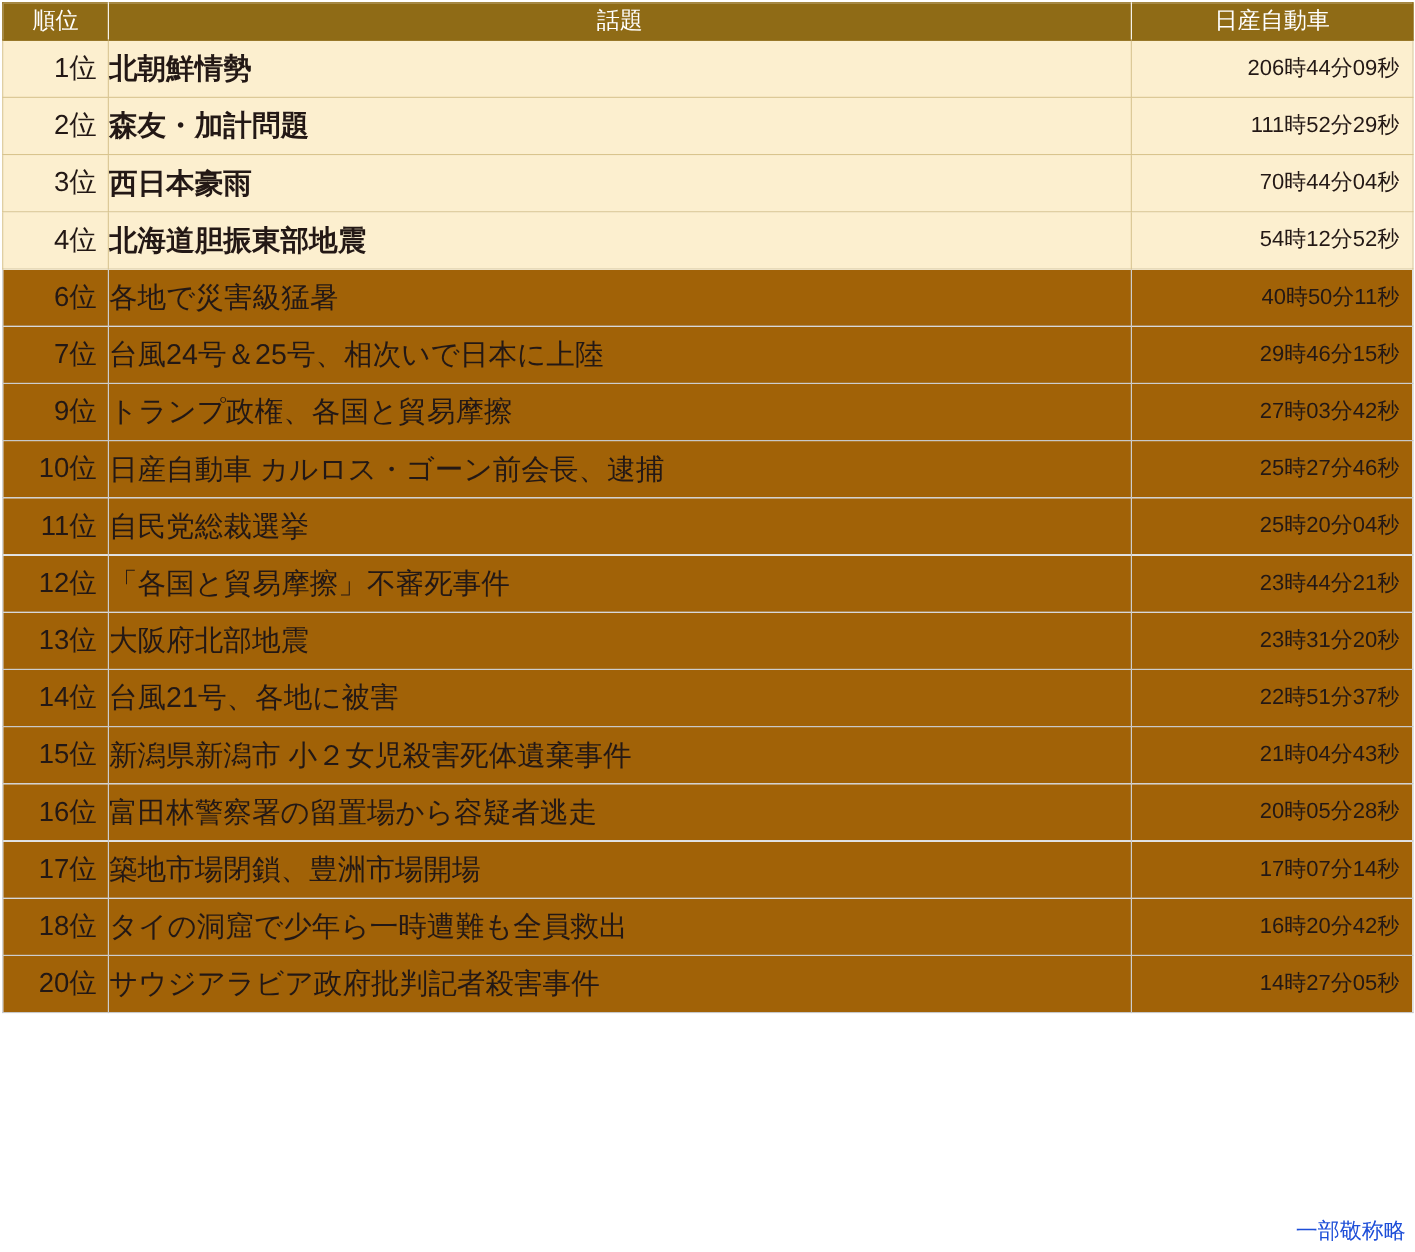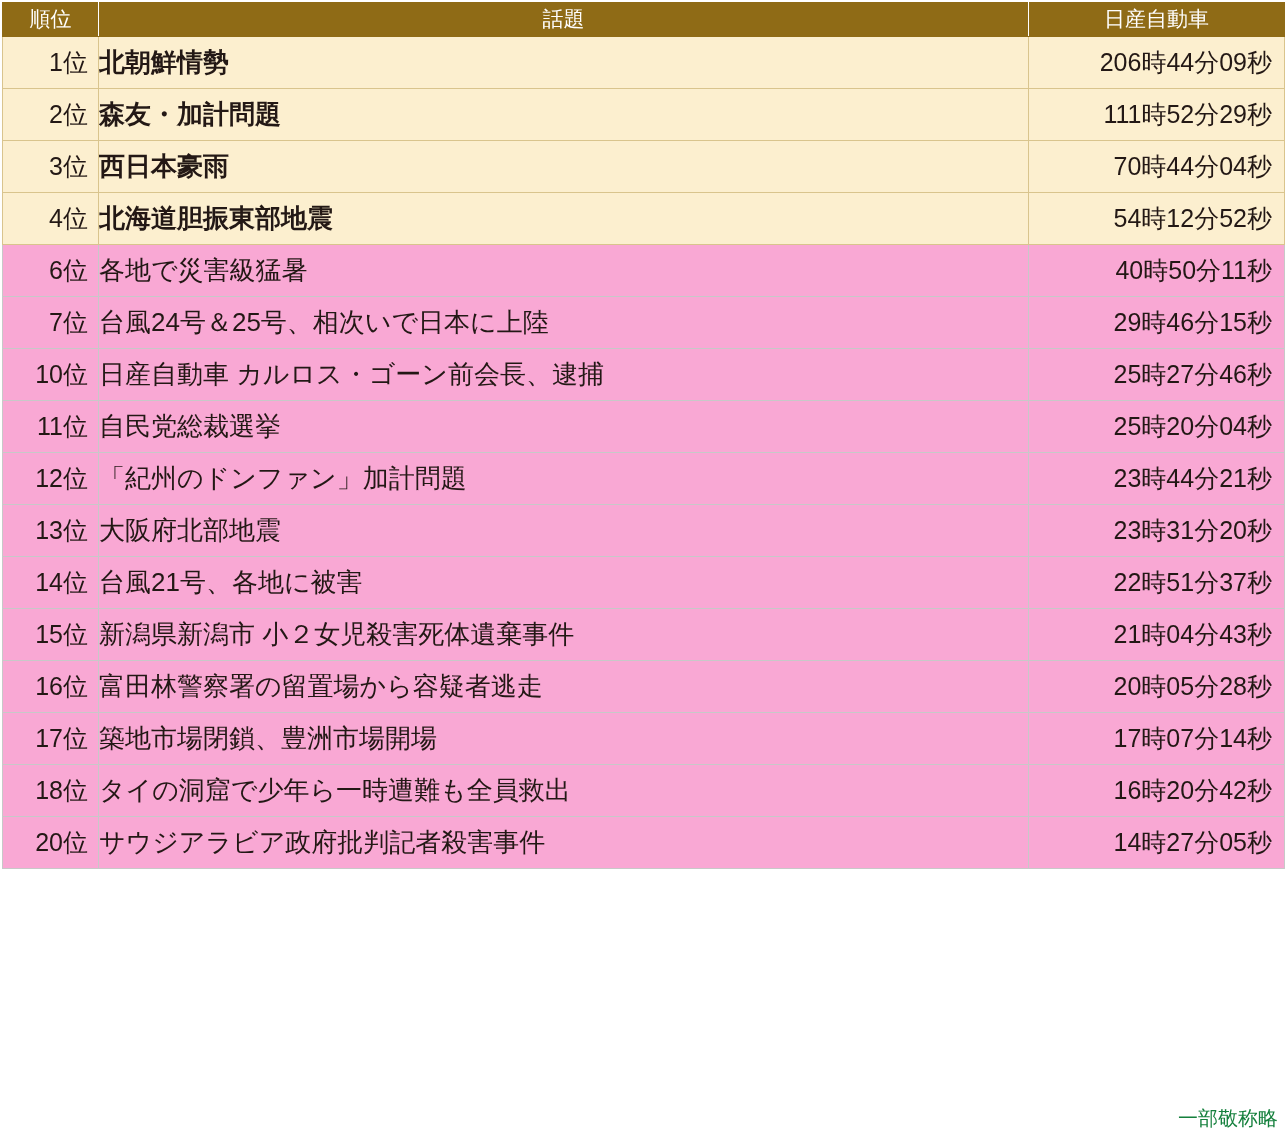--- a/index.html
+++ b/index.html
@@ -60,39 +60,39 @@
     padding-right: 10px;
     font-size: 25px;
   }
   tbody td.topic {
     text-align: left;
     padding-left: 0;
   }
   tbody td.time {
     text-align: right;
     padding-right: 12px;
-    font-size: 25px;
+    font-size: 20px;
   }
   tbody tr.top5 td {
     background: #fcefcf;
     border-color: #d9c48d;
     margin-top: 48px;
   }
   tbody tr.top5 td.topic {
     font-weight: bold;
   }
   tbody tr.normal td {
-    background: #f9a8d4;
+    background: #a16207;
   }
   .footnote {
     position: absolute;
     right: 8px;
     bottom: 8px;
     font-size: 20px;
-    color: #15803d;
+    color: #1d4ed8;
   }
 </style>
 </head>
 <body>
 
 <div class="wrap">
 
   <table class="ranking">
     <colgroup>
       <col class="c-rank">
@@ -131,32 +131,37 @@
           <td class="rank">6位</td>
           <td class="topic">各地で災害級猛暑</td>
           <td class="time">40時50分11秒</td>
         </tr>
         <tr class="normal">
           <td class="rank">7位</td>
           <td class="topic">台風24号＆25号、相次いで日本に上陸</td>
           <td class="time">29時46分15秒</td>
         </tr>
         <tr class="normal">
+          <td class="rank">9位</td>
+          <td class="topic">トランプ政権、各国と貿易摩擦</td>
+          <td class="time">27時03分42秒</td>
+        </tr>
+        <tr class="normal">
           <td class="rank">10位</td>
           <td class="topic">日産自動車 カルロス・ゴーン前会長、逮捕</td>
           <td class="time">25時27分46秒</td>
         </tr>
         <tr class="normal">
           <td class="rank">11位</td>
           <td class="topic">自民党総裁選挙</td>
           <td class="time">25時20分04秒</td>
         </tr>
         <tr class="normal">
           <td class="rank">12位</td>
-          <td class="topic">「紀州のドンファン」加計問題</td>
+          <td class="topic">「各国と貿易摩擦」不審死事件</td>
           <td class="time">23時44分21秒</td>
         </tr>
         <tr class="normal">
           <td class="rank">13位</td>
           <td class="topic">大阪府北部地震</td>
           <td class="time">23時31分20秒</td>
         </tr>
         <tr class="normal">
           <td class="rank">14位</td>
           <td class="topic">台風21号、各地に被害</td>

